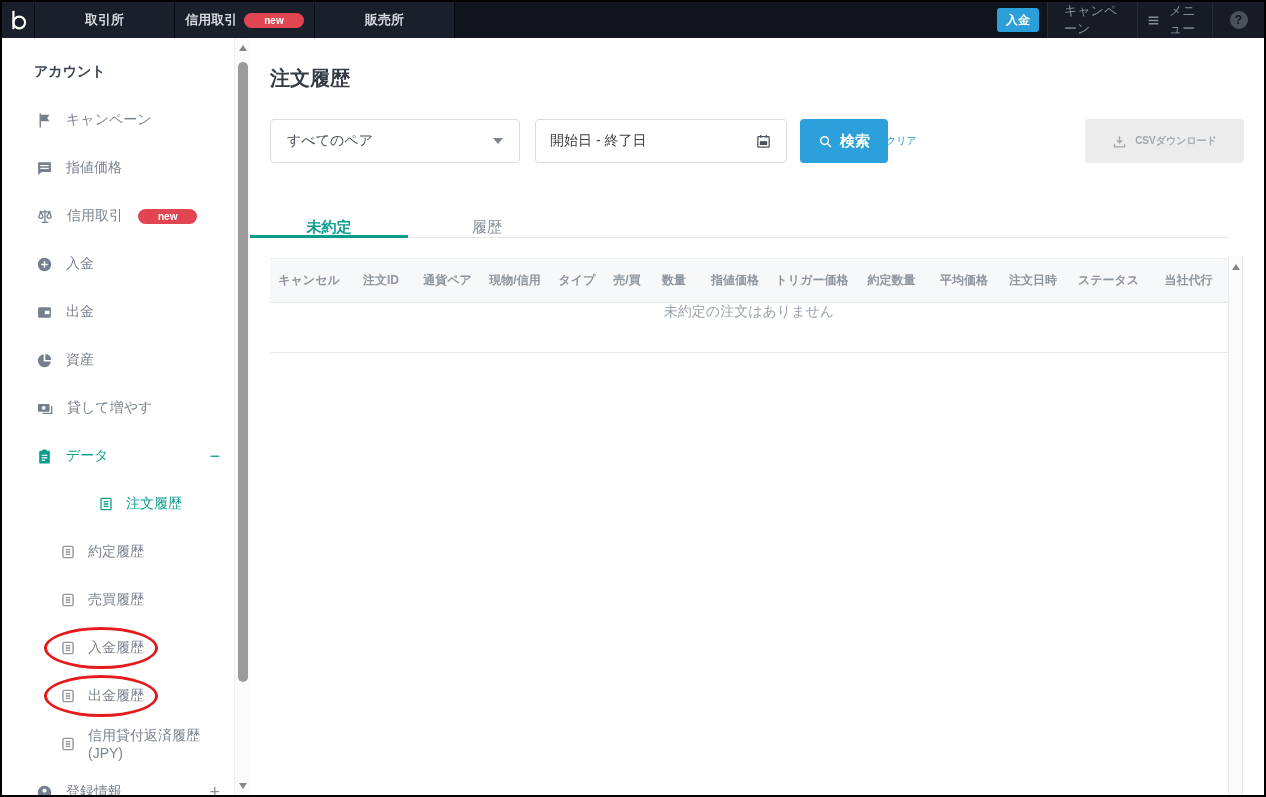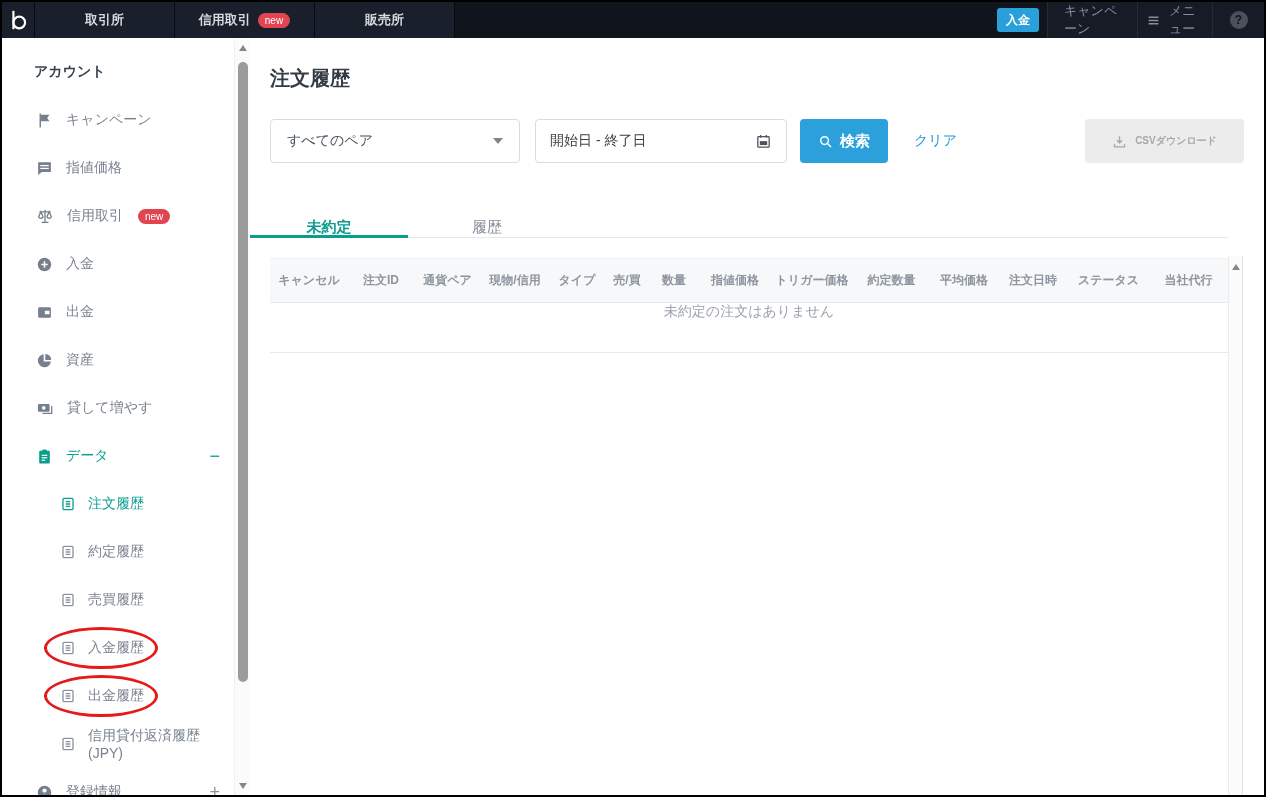--- a/index.html
+++ b/index.html
@@ -9,22 +9,22 @@
          border:2px solid #000; overflow:hidden; }
 
   
   .topnav { position:absolute; top:0; left:0; right:0; height:36px;
             background:#10141d; display:flex; align-items:stretch; }
   .logo-cell { width:33px; background:#1a202b; border-right:1px solid #070a10;
                display:flex; align-items:center; justify-content:center; cursor:pointer; }
   .nav-tab { width:140px; background:#1a202b; border-right:1px solid #070a10;
              display:flex; align-items:center; justify-content:center; gap:7px;
              color:#d6d9de; font-size:13px; font-weight:bold; cursor:pointer; }
-  .badge { background:#e24552; color:#fff; font-size:10px; font-weight:normal;
-           padding:2px 7px; border-radius:9px; line-height:1.1; }
+  .badge { background:#e24552; color:#fff; font-size:10px; font-weight:bold;
+           padding:2px 20px; border-radius:9px; line-height:1.1; }
   .nav-spacer { flex:1; }
   .deposit-btn { align-self:center; margin-right:8px; width:42px; height:24px;
                  background:#2b9fd9; color:#fff; font-size:12px; font-weight:bold;
                  border:none; border-radius:3px; cursor:pointer; font-family:inherit; }
   .nav-cell { display:flex; align-items:center; gap:8px; padding:0 16px;
               background:#161b25; border-left:1px solid #242a36;
               color:#858e9c; font-size:13px; cursor:pointer; }
   .nav-cell.campaign { width:90px; justify-content:center; }
   .nav-cell.menu { width:75px; justify-content:center; padding:0 8px; }
   .help-cell { width:52px; background:#161b25; border-left:1px solid #242a36;
@@ -37,21 +37,21 @@
   .sidebar { position:absolute; top:36px; left:0; width:248px; bottom:0;
              background:#fff; overflow:hidden; }
   .side-inner { position:absolute; top:0; left:0; right:16px; bottom:0; padding-top:10px; }
   .side-heading { height:48px; display:flex; align-items:center; padding-left:32px;
                   color:#39424d; font-size:14px; font-weight:bold; }
   .side-item { height:48px; display:flex; align-items:center; gap:13px;
                padding-left:34px; padding-right:14px; color:#79838f; font-size:14px;
                cursor:pointer; }
   .side-item.sub { padding-left:58px; gap:12px; }
   .side-item .icn { display:flex; align-items:center; }
-  .side-item.active { color:#0a9d8e; }
+  .side-item.active { color:#0a9d8e;justify-content:center; }
   .toggle { margin-left:auto; font-size:18px; line-height:1; color:#8a929e; }
   .side-item.active .toggle { color:#0a9d8e; }
 
   .annotation { position:absolute; border:3px solid #e51a1a; border-radius:50%;
                 pointer-events:none; }
   .annotation.a1 { left:42px; top:589px; width:114px; height:42px; }
   .annotation.a2 { left:42px; top:637px; width:114px; height:42px; }
 
   .vscroll { position:absolute; top:0; right:0; width:16px; height:100%;
              background:#fbfbfc; border-left:1px solid #f0f1f2; }
@@ -75,22 +75,22 @@
   .caret { width:0; height:0; border-left:5px solid transparent;
            border-right:5px solid transparent; border-top:6px solid #7d858e; }
   .date-input { position:absolute; left:265px; top:0; width:252px; height:44px;
                 border:1px solid #d8dce0; border-radius:4px; background:#fff;
                 display:flex; align-items:center; justify-content:space-between;
                 padding:0 14px; color:#404040; font-size:14px; cursor:text; }
   .search-btn { position:absolute; left:530px; top:0; width:88px; height:44px;
                 background:#2ba0da; border:none; border-radius:4px; color:#fff;
                 font-size:15px; font-weight:bold; display:flex; align-items:center;
                 justify-content:center; gap:7px; cursor:pointer; font-family:inherit; }
-  .clear-link { position:absolute; left:644px; top:0; height:44px; display:flex;
-                align-items:center; color:#2196d4; font-size:14px; cursor:pointer; }
+  .clear-link { position:absolute; left:616px; top:0; height:44px; display:flex;
+                align-items:center; color:#2196d4; font-size:10px; cursor:pointer; }
   .csv-btn { position:absolute; right:0; top:0; width:159px; height:44px;
              background:#ececec; border:none; border-radius:4px; color:#a3a8ad;
              font-size:10px; font-weight:bold; display:flex; align-items:center;
              justify-content:center; gap:8px; cursor:default; font-family:inherit; }
 
   .tabs { position:absolute; left:0; top:157px; right:36px; height:43px;
           border-bottom:1px solid #e5e8eb; display:flex; }
   .tab { width:158px; display:flex; align-items:flex-end; justify-content:center;
          font-size:15px; color:#858e98; cursor:pointer; position:relative; }
   .tab.active { color:#0a9d8e; font-weight:bold; }

